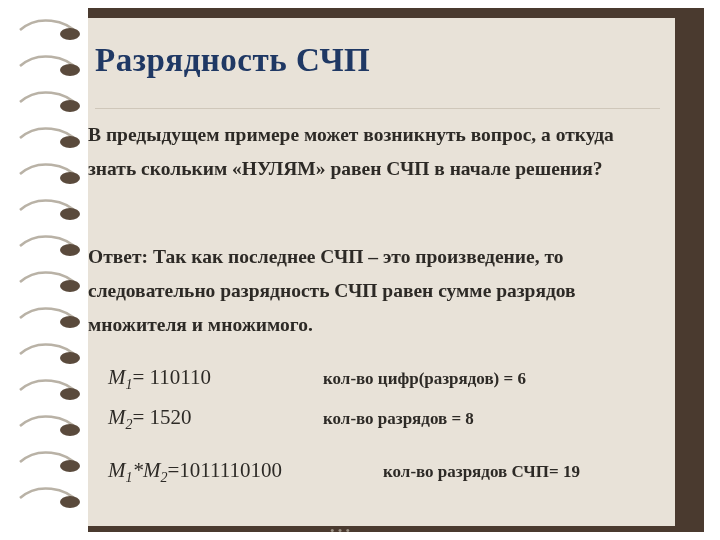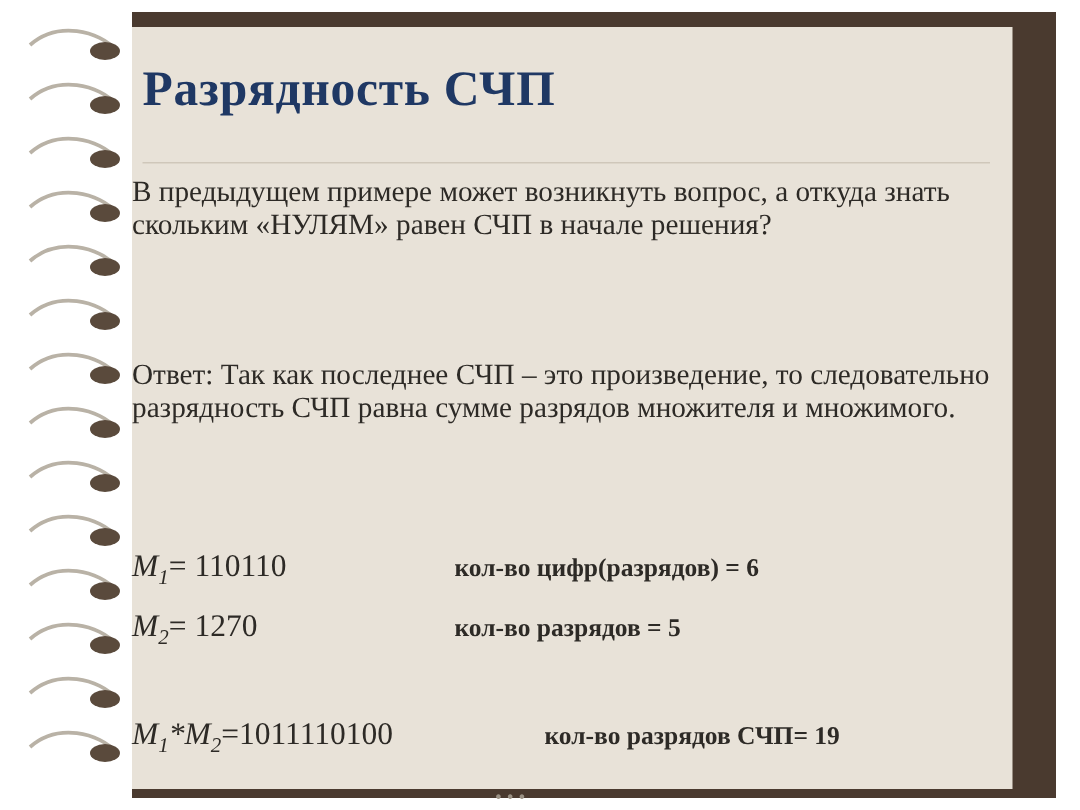--- a/index.html
+++ b/index.html
@@ -77,40 +77,41 @@
     width: 565px;
     height: 1px;
     background: #cfc7ba;
   }
   .body-text {
     position: absolute;
     left: 88px;
     width: 575px;
     color: #2d2a26;
     font-size: 19.5px;
-    line-height: 22px;
-    font-family: "Liberation Serif", serif;
-    font-weight: normal;
+    line-height: 34px;
+    font-family: "Liberation Serif", serif;
+    font-weight: bold;
   }
   .para1 { top: 118px; }
   .para2 { top: 240px; }
 
   .math-block {
     position: absolute;
     left: 88px;
     top: 365px;
     width: 580px;
     font-family: "Liberation Serif", serif;
   }
   .math-row {
     display: flex;
     align-items: baseline;
     height: 40px;
-  }
-  .math-row.last { margin-top: 32px; }
+    padding-left: 20px;
+  }
+  .math-row.last { margin-top: 13px; }
   .math-left {
     width: 215px;
     font-style: italic;
     font-size: 21px;
     color: #2d2a26;
   }
   .math-left .sub {
     font-size: 14px;
     vertical-align: sub;
     font-style: italic;
@@ -175,32 +176,32 @@
         <ellipse cx="62" cy="458" rx="10" ry="6"></ellipse>
         <ellipse cx="62" cy="494" rx="10" ry="6"></ellipse>
       </g>
     </svg>
   </div>
 
   <div class="title">Разрядность СЧП</div>
   <div class="title-rule"></div>
 
   <div class="body-text para1">В предыдущем примере может возникнуть вопрос, а откуда знать скольким «НУЛЯМ» равен СЧП в начале решения?</div>
-  <div class="body-text para2">Ответ: Так как последнее СЧП – это произведение, то следовательно разрядность СЧП равна сумме разрядов множителя и множимого.</div>
+  <div class="body-text para2">Ответ: Так как последнее СЧП – это произведение, то следовательно разрядность СЧП равен сумме разрядов множителя и множимого.</div>
 
   <div class="math-block">
 
     <div class="math-row">
       <div class="math-left"><span>M</span><span class="sub">1</span><span class="num">= 110110</span></div>
       <div class="math-right">кол-во цифр(разрядов) = 6</div>
     </div>
 
     <div class="math-row">
-      <div class="math-left"><span>M</span><span class="sub">2</span><span class="num">= 1270</span></div>
-      <div class="math-right">кол-во разрядов = 5</div>
+      <div class="math-left"><span>M</span><span class="sub">2</span><span class="num">= 1520</span></div>
+      <div class="math-right">кол-во разрядов = 8</div>
     </div>
 
     <div class="math-row last">
       <div class="math-left"><span>M</span><span class="sub">1</span><span>*</span><span>M</span><span class="sub">2</span><span class="num">=1011110100</span></div>
       <div class="math-right">кол-во разрядов СЧП= 19</div>
     </div>
 
   </div>
 
   <div class="bullet-footer">• • •</div>

